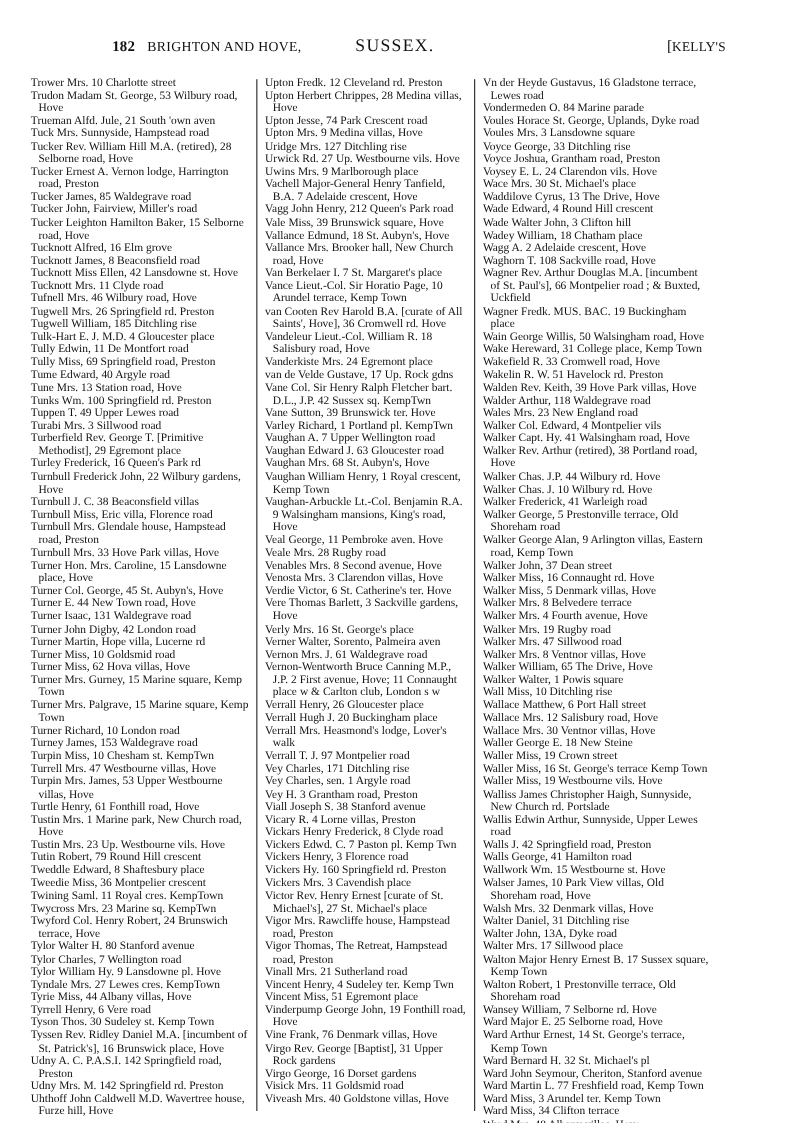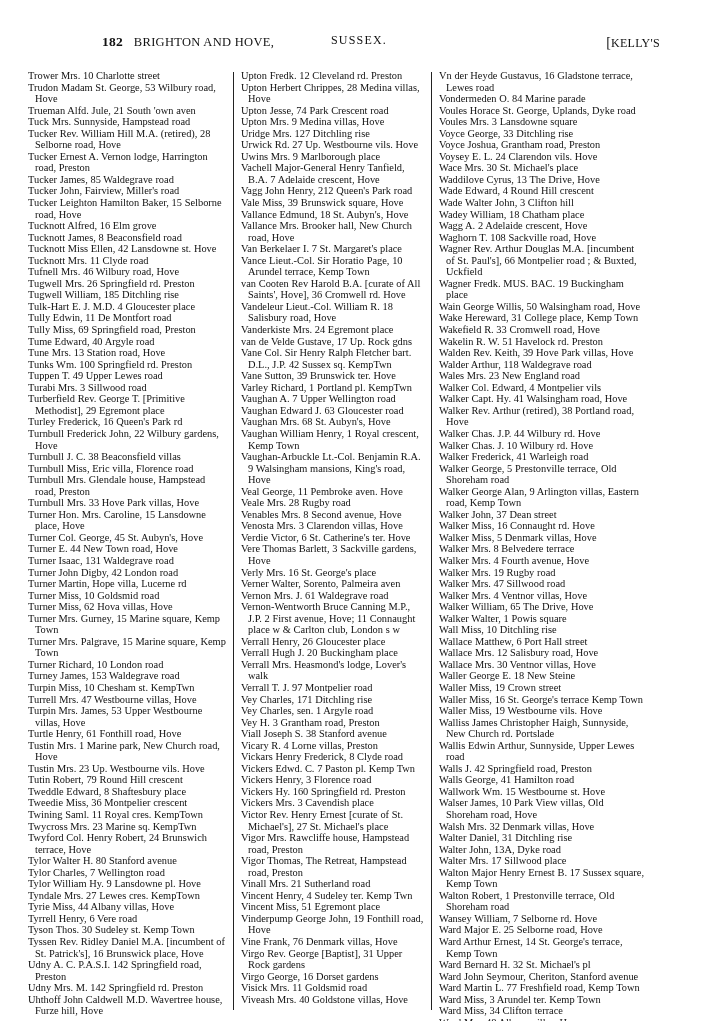--- a/index.html
+++ b/index.html
@@ -48,21 +48,21 @@
   .rh-place {
     font-variant: small-caps;
     font-size: 12.5px;
     letter-spacing: 0.3px;
   }
   .rh-center {
     position: absolute;
     left: 50%;
     top: -1px;
     transform: translateX(-50%);
-    font-size: 12px;
+    font-size: 16px;
     letter-spacing: 1.2px;
     white-space: nowrap;
   }
   .rh-right {
     position: absolute;
     right: -44px;
     top: 1px;
     white-space: nowrap;
     font-size: 12px;
     text-align: right;
@@ -288,21 +288,21 @@
         <p class="entry">Walker Frederick, 41 Warleigh road</p>
         <p class="entry">Walker George, 5 Prestonville terrace, Old Shoreham road</p>
         <p class="entry">Walker George Alan, 9 Arlington villas, Eastern road, Kemp Town</p>
         <p class="entry">Walker John, 37 Dean street</p>
         <p class="entry">Walker Miss, 16 Connaught rd. Hove</p>
         <p class="entry">Walker Miss, 5 Denmark villas, Hove</p>
         <p class="entry">Walker Mrs. 8 Belvedere terrace</p>
         <p class="entry">Walker Mrs. 4 Fourth avenue, Hove</p>
         <p class="entry">Walker Mrs. 19 Rugby road</p>
         <p class="entry">Walker Mrs. 47 Sillwood road</p>
-        <p class="entry">Walker Mrs. 4 Ventnor villas, Hove</p>
+        <p class="entry">Walker Mrs. 8 Ventnor villas, Hove</p>
         <p class="entry">Walker William, 65 The Drive, Hove</p>
         <p class="entry">Walker Walter, 1 Powis square</p>
         <p class="entry">Wall Miss, 10 Ditchling rise</p>
         <p class="entry">Wallace Matthew, 6 Port Hall street</p>
         <p class="entry">Wallace Mrs. 12 Salisbury road, Hove</p>
         <p class="entry">Wallace Mrs. 30 Ventnor villas, Hove</p>
         <p class="entry">Waller George E. 18 New Steine</p>
         <p class="entry">Waller Miss, 19 Crown street</p>
         <p class="entry">Waller Miss, 16 St. George's terrace Kemp Town</p>
         <p class="entry">Waller Miss, 19 Westbourne vils. Hove</p>

